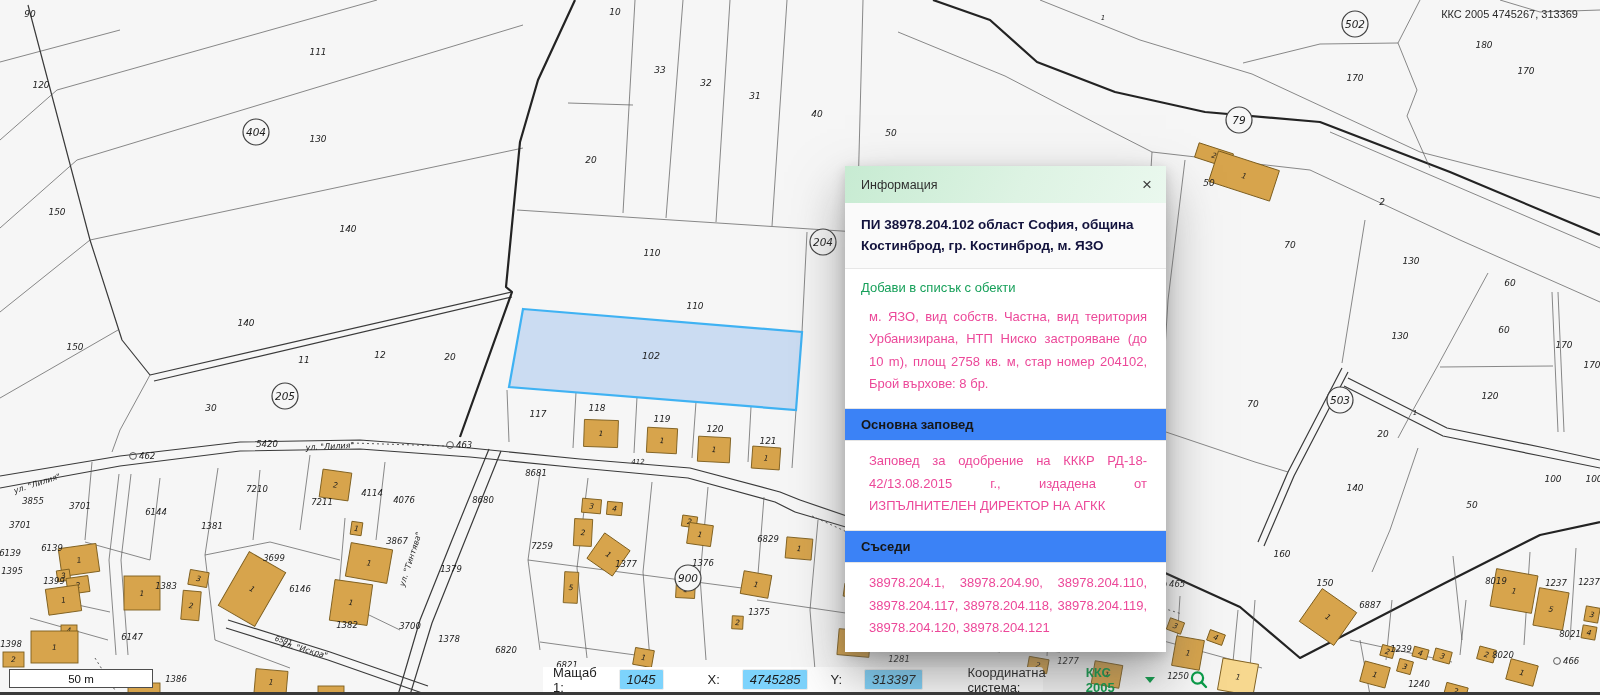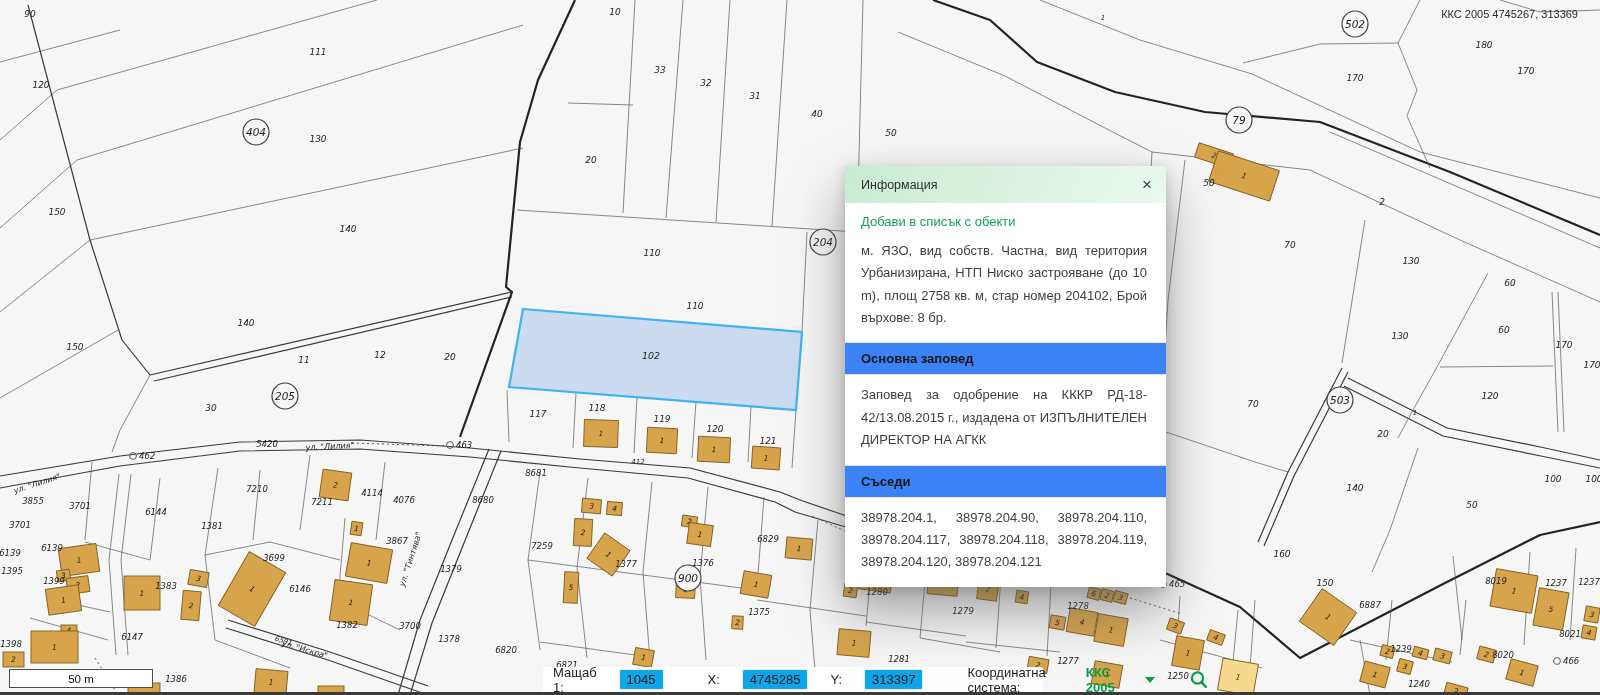--- a/index.html
+++ b/index.html
@@ -14,39 +14,39 @@
 
   
   .scalebar{position:absolute;left:9px;top:669px;width:142px;height:17px;background:#fff;
             border:1.6px solid #4d4d4d;display:flex;align-items:center;justify-content:center;
             font-size:11.5px;color:#111;}
 
   
   .statusbar{position:absolute;left:543px;top:667px;width:500px;height:25px;background:#fff;
              display:flex;align-items:center;gap:22px;padding:0 10px;box-sizing:border-box;
              font-size:13px;color:#1c1c1c;border-radius:0 3px 3px 0;}
-  .statusbar .val{background:#0ea5e9;border:1px solid #ececec;padding:0 7px;line-height:19px;border-radius:2px;}
+  .statusbar .val{background:#7dd3fc;border:1px solid #ececec;padding:0 7px;line-height:19px;border-radius:2px;font-style:italic;}
   .statusbar .sp{width:14px;}
   .crs-value{color:#0a9b48;font-weight:bold;margin-left:18px;}
   .crs-caret{width:0;height:0;border-left:5px solid transparent;border-right:5px solid transparent;
              border-top:6px solid #0a9b48;margin-left:8px;cursor:pointer;}
   .search-btn{margin-left:12px;display:flex;align-items:center;cursor:pointer;}
 
   
   .panel{position:absolute;left:845px;top:166px;width:321px;background:#fff;
          box-shadow:0 24px 50px rgba(90,90,90,.55), 0 4px 12px rgba(0,0,0,.18);
          font-size:13px;color:#222;}
   .panel-header{height:37px;background:linear-gradient(115deg,#c7ebd2 0%,#ddf3e3 55%,#eaf8ee 100%);
                 display:flex;align-items:center;justify-content:space-between;padding:0 14px 0 16px;
                 box-sizing:border-box;color:#2e2e2e;font-size:12.5px;}
   .panel-close{font-size:17px;color:#3c3c3c;cursor:pointer;line-height:1;}
   .panel-title{padding:12px 16px 11px 16px;background:#fafafa;border-bottom:1px solid #e7e7e7;
                font-weight:bold;font-size:13.5px;color:#13133d;line-height:1.55;}
   .panel-link{display:block;padding:11px 16px 2px 16px;color:#17a05a;cursor:pointer;}
-  .panel-para{padding:9px 19px 13px 16px;line-height:1.72;text-align:justify;color:#404040;}
+  .panel-para{padding:9px 19px 13px 16px;line-height:1.72;text-align:justify;color:#ec4899;margin-left:8px;}
   .panel-sec{padding:8px 16px;background:#3b82f6;border-top:1px solid #e5e5e5;border-bottom:1px solid #e5e5e5;
              font-weight:bold;color:#161616;}
 </style>
 </head>
 <body>
 
 <div id="stage">
 
   <svg id="map-svg" width="1600" height="695" viewBox="0 0 1600 695">
       <g>
@@ -611,20 +611,21 @@
         <line x1="12.6" y1="12.4" x2="17" y2="17" stroke="#0a9b48" stroke-width="2.4" stroke-linecap="round"></line>
       </svg>
     </span>
   </div>
 
   <div class="panel">
     <div class="panel-header">
       <span>Информация</span>
       <span class="panel-close">×</span>
     </div>
+    <div class="panel-title">ПИ 38978.204.102 област София, община Костинброд, гр. Костинброд, м. ЯЗО</div>
     <a class="panel-link">Добави в списък с обекти</a>
     <div class="panel-para">м. ЯЗО, вид собств. Частна, вид територия Урбанизирана, НТП Ниско застрояване (до 10 m), площ 2758 кв. м, стар номер 204102, Брой върхове: 8 бр.</div>
     <div class="panel-sec">Основна заповед</div>
     <div class="panel-para">Заповед за одобрение на КККР РД-18-42/13.08.2015 г., издадена от ИЗПЪЛНИТЕЛЕН ДИРЕКТОР НА АГКК</div>
     <div class="panel-sec">Съседи</div>
     <div class="panel-para">38978.204.1, 38978.204.90, 38978.204.110, 38978.204.117, 38978.204.118, 38978.204.119, 38978.204.120, 38978.204.121</div>
   </div>
 
   <div class="bottom-edge"></div>
 </div>

